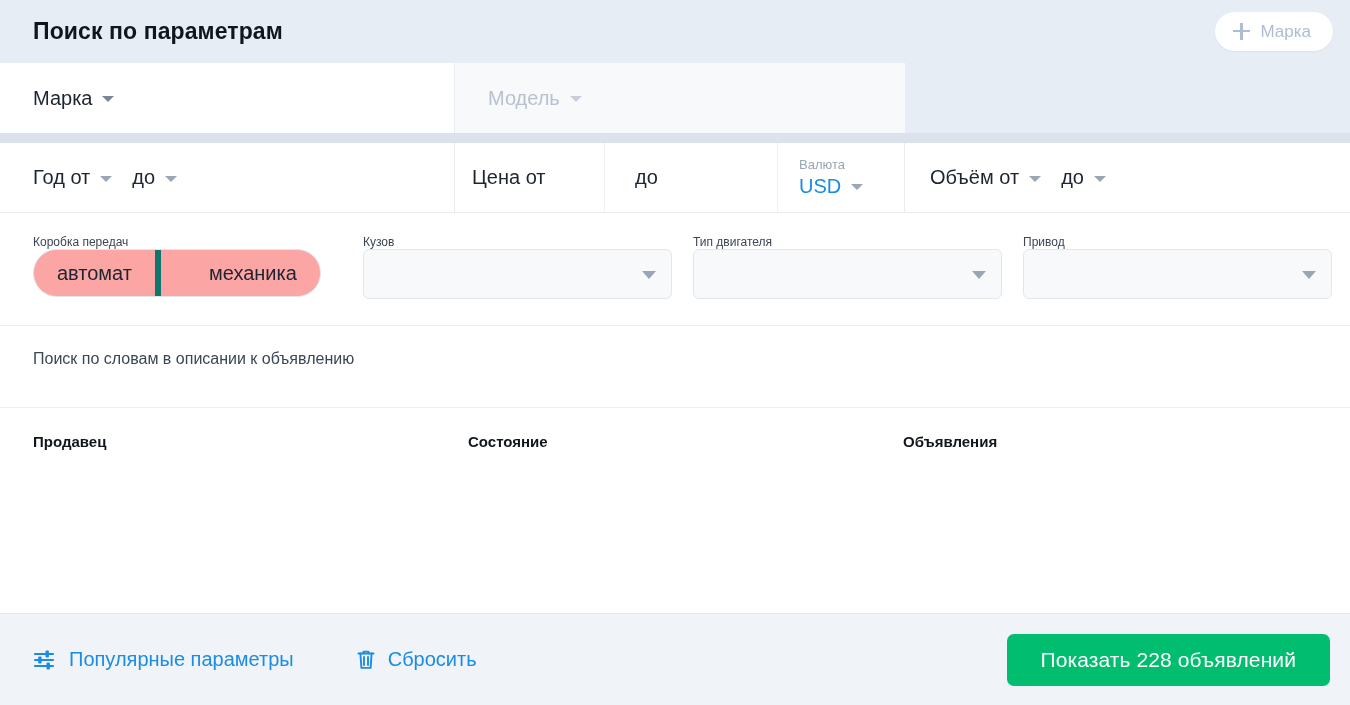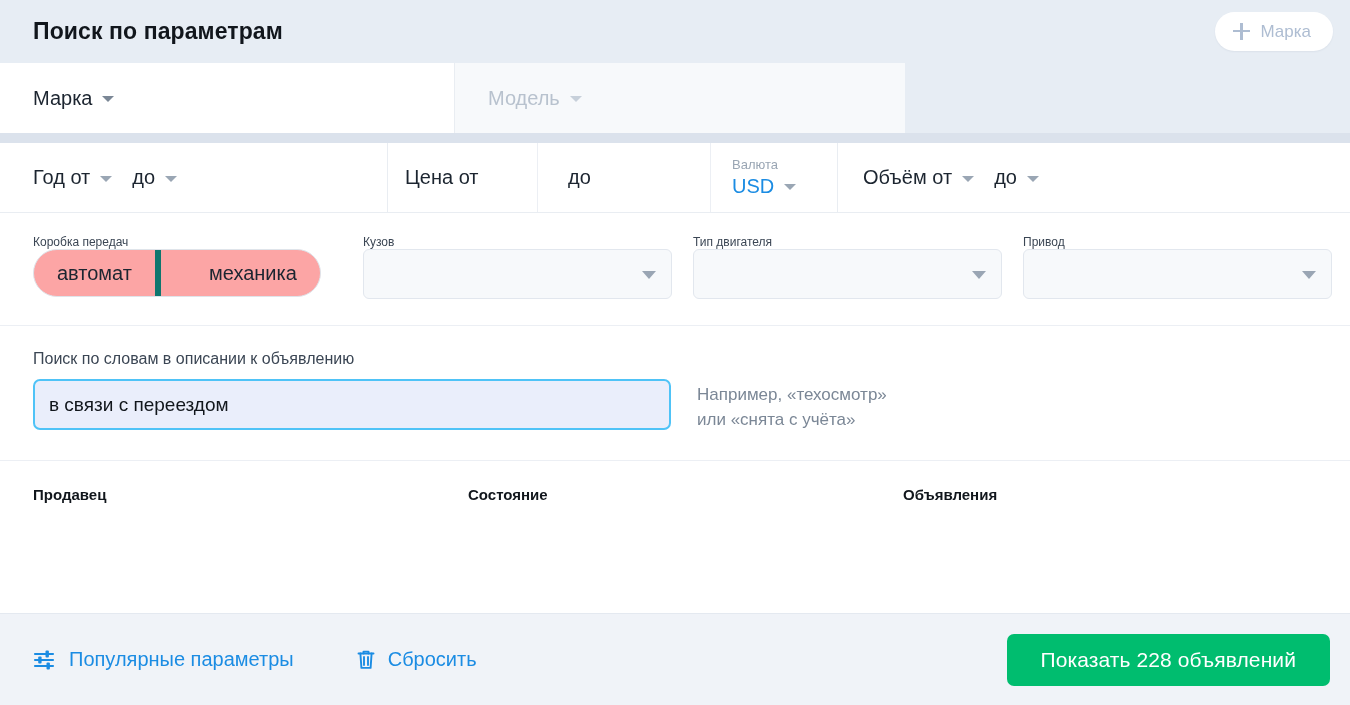--- a/index.html
+++ b/index.html
@@ -109,21 +109,21 @@
     background: #ffffff;
     border-bottom: 1px solid #e9edf2;
   }
   .pcell {
     display: flex;
     align-items: center;
     border-right: 1px solid #e9edf2;
     height: 100%;
   }
   .pcell:last-child { border-right: none; }
-  .pcell.year   { width: 388px; padding-left: 33px; }
+  .pcell.year   { width: 455px; padding-left: 33px; }
   .pcell.price  { width: 450px; }
   .pcell.volume { width: 445px; padding-left: 25px; }
 
   .sub { display: flex; align-items: center; height: 100%; }
   .sub.price-from { width: 150px; padding-left: 17px; border-right: 1px solid #eceff4; }
   .sub.price-to   { width: 173px; padding-left: 30px; border-right: 1px solid #eceff4; }
   .sub.currency   { padding-left: 21px; flex-direction: column; align-items: flex-start; justify-content: center; }
 
   .ptext { font-size: 20px; color: #1c2530; }
   .ptext.mid { margin-left: 20px; }
@@ -364,27 +364,20 @@
       <span class="field-label">Привод</span>
       <div class="select-box">
         <span class="sel-caret"></span>
       </div>
     </div>
 
   </div>
 
   <div class="row-keyword">
     <span class="kw-label">Поиск по словам в описании к объявлению</span>
-    <div class="kw-line">
-      <input class="kw-input" type="text" value="в связи с переездом" style="">
-      <div class="kw-hint">
-        <div>Например, «техосмотр»</div>
-        <div>или «снята с учёта»</div>
-      </div>
-    </div>
   </div>
 
   <div class="row-groups">
     <div class="group-head c1">Продавец</div>
     <div class="group-head c2">Состояние</div>
     <div class="group-head c3">Объявления</div>
   </div>
 
   <div class="footer">
 

